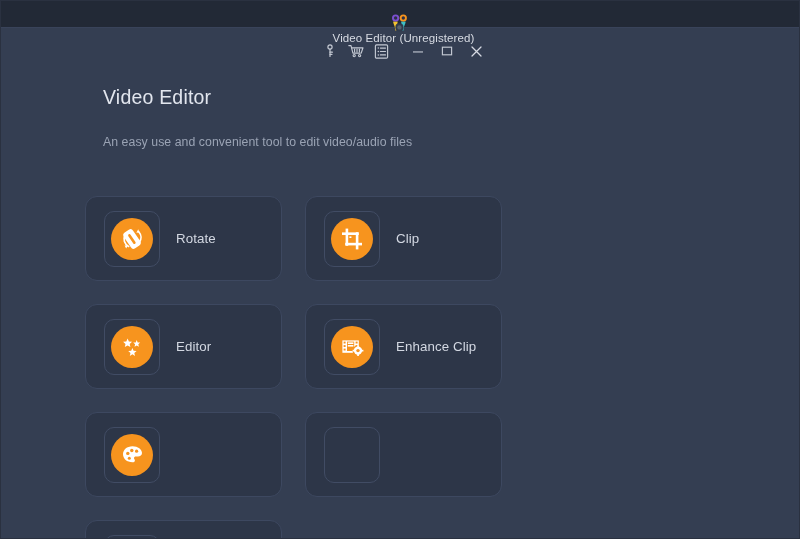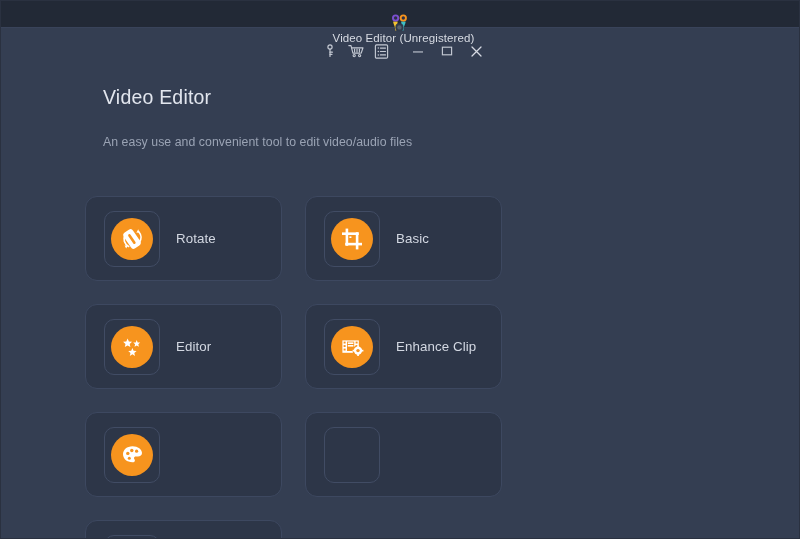--- a/index.html
+++ b/index.html
@@ -269,21 +269,21 @@
             <svg width="24" height="24" viewBox="0 0 24 24">
               <rect x="5.6" y="1.6" width="2.6" height="17.2" fill="#ffffff"></rect>
               <rect x="5.2" y="15.8" width="16.8" height="2.6" fill="#ffffff"></rect>
               <rect x="2.0" y="5.4" width="16.8" height="2.6" fill="#ffffff"></rect>
               <rect x="15.8" y="5.2" width="2.6" height="17.2" fill="#ffffff"></rect>
               <rect x="9.0" y="9.0" width="6.0" height="6.0" fill="#f7941e"></rect>
               <rect x="9.4" y="9.4" width="2.0" height="1.6" fill="#ffffff"></rect>
             </svg>
           </div>
         </div>
-        <div class="card-label">Basic</div>
+        <div class="card-label">Clip</div>
       </div>
 
       <div class="card">
         <div class="card-iconplate">
           <div class="icon-circle">
             <svg width="26" height="26" viewBox="0 0 26 26">
               <path d="M8.6 4.4 L9.9 7.4 L13.1 7.7 L10.7 9.9 L11.4 13.1 L8.6 11.4 L5.8 13.1 L6.5 9.9 L4.1 7.7 L7.3 7.4 Z" fill="#ffffff"></path>
               <path d="M17.7 6.1 L18.7 8.4 L21.2 8.6 L19.3 10.3 L19.9 12.7 L17.7 11.4 L15.5 12.7 L16.1 10.3 L14.2 8.6 L16.7 8.4 Z" fill="#ffffff"></path>
               <path d="M13.4 13.9 L14.6 16.7 L17.6 16.9 L15.3 18.9 L16.0 21.9 L13.4 20.3 L10.8 21.9 L11.5 18.9 L9.2 16.9 L12.2 16.7 Z" fill="#ffffff"></path>
             </svg>

